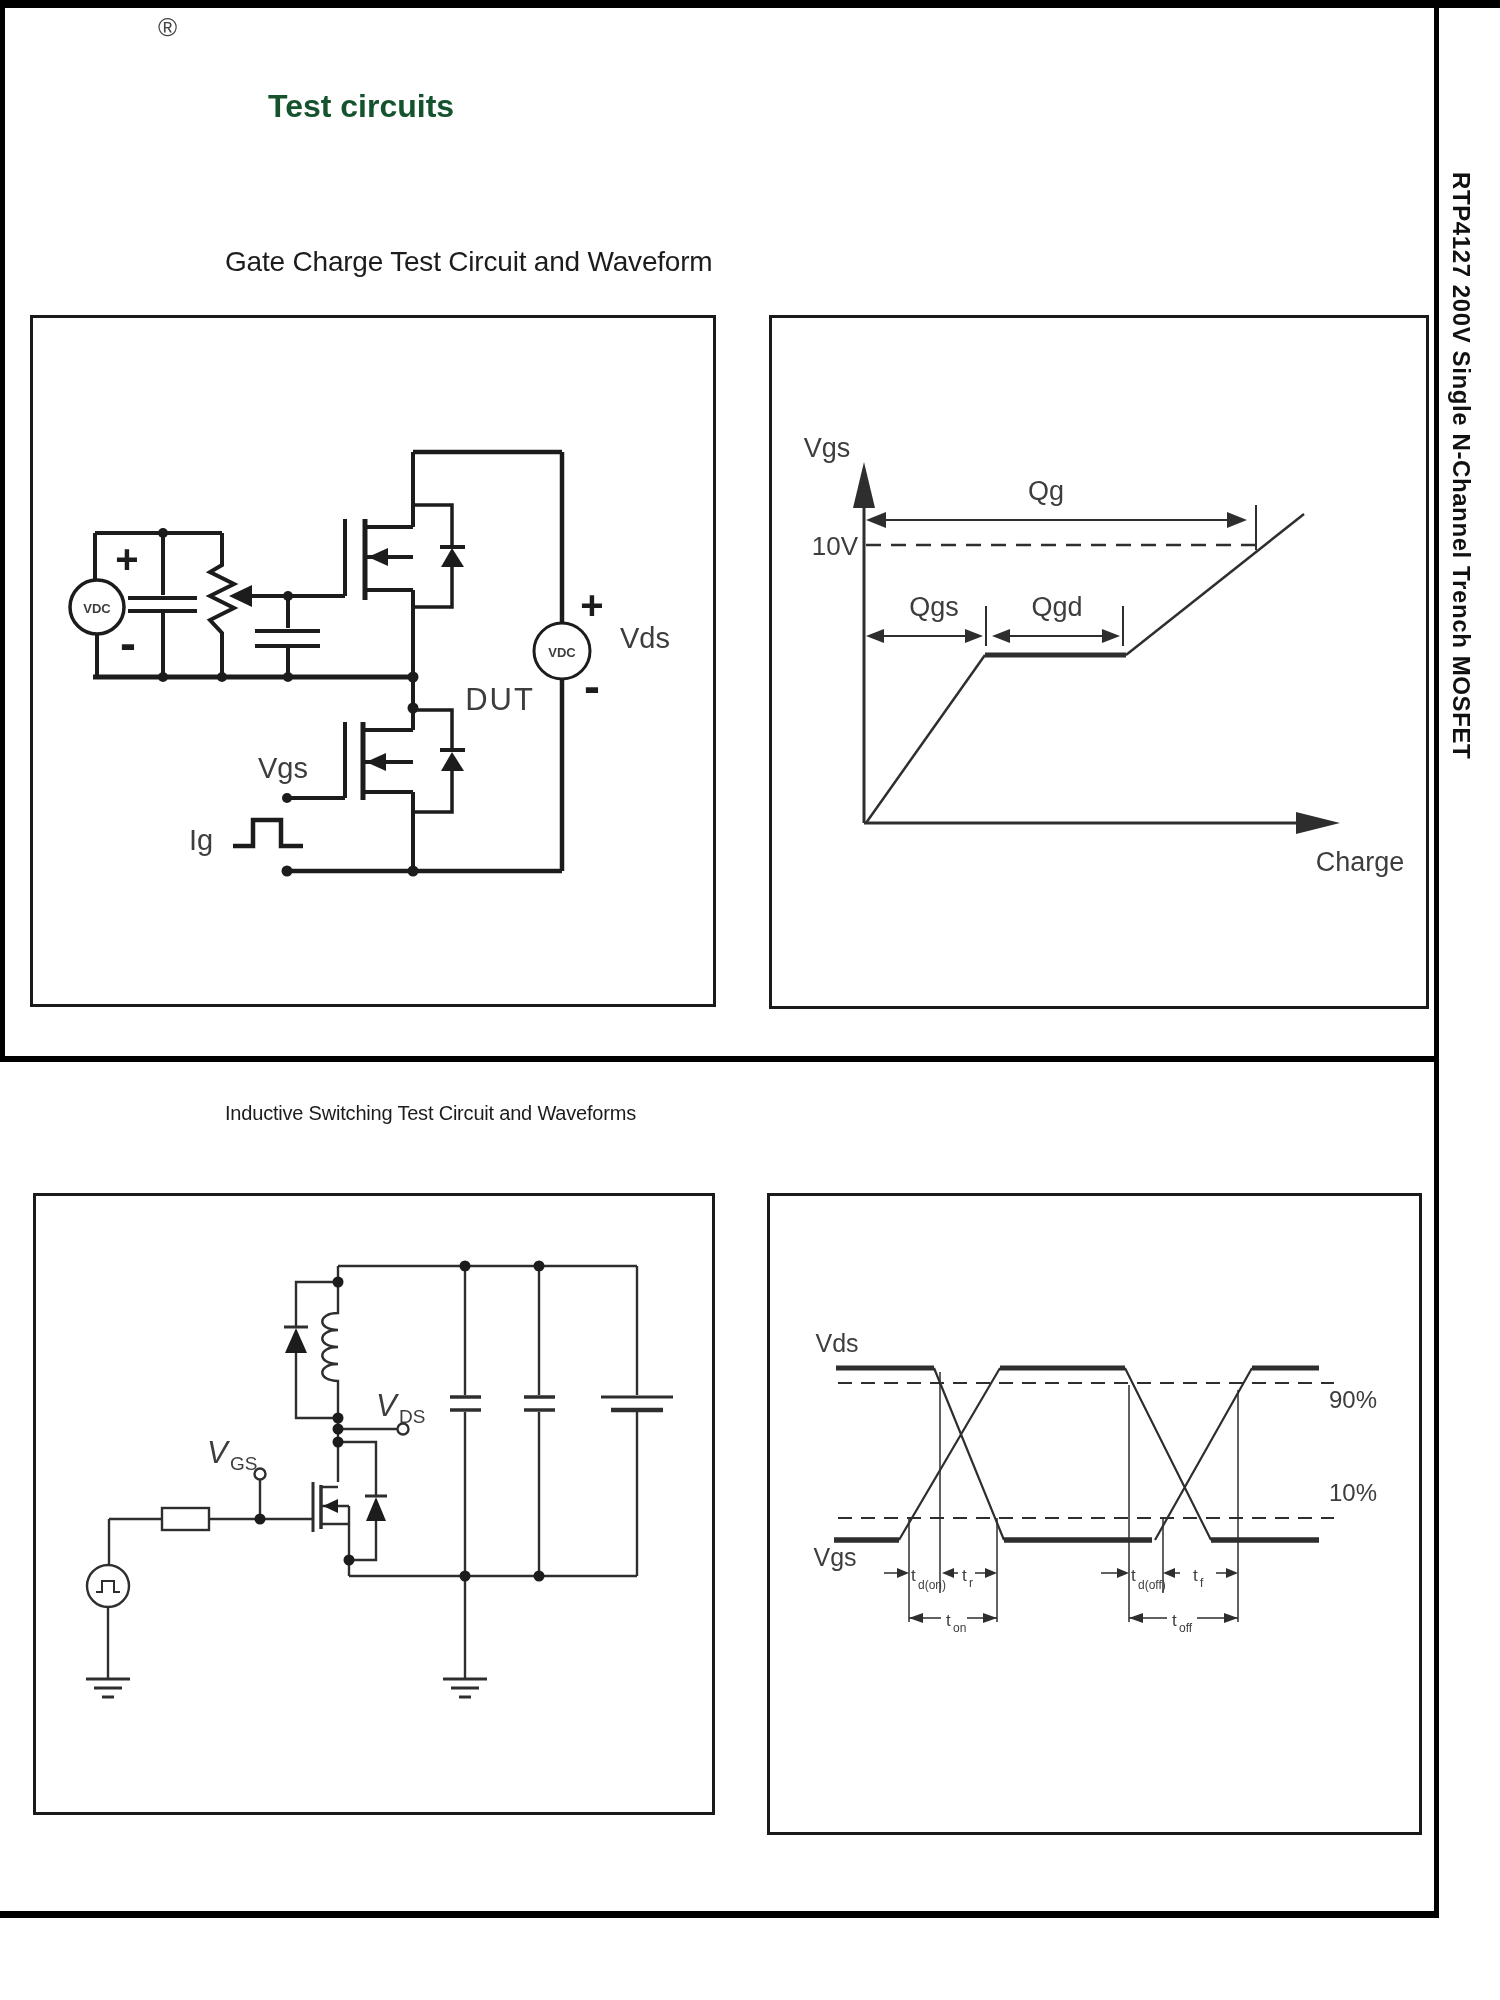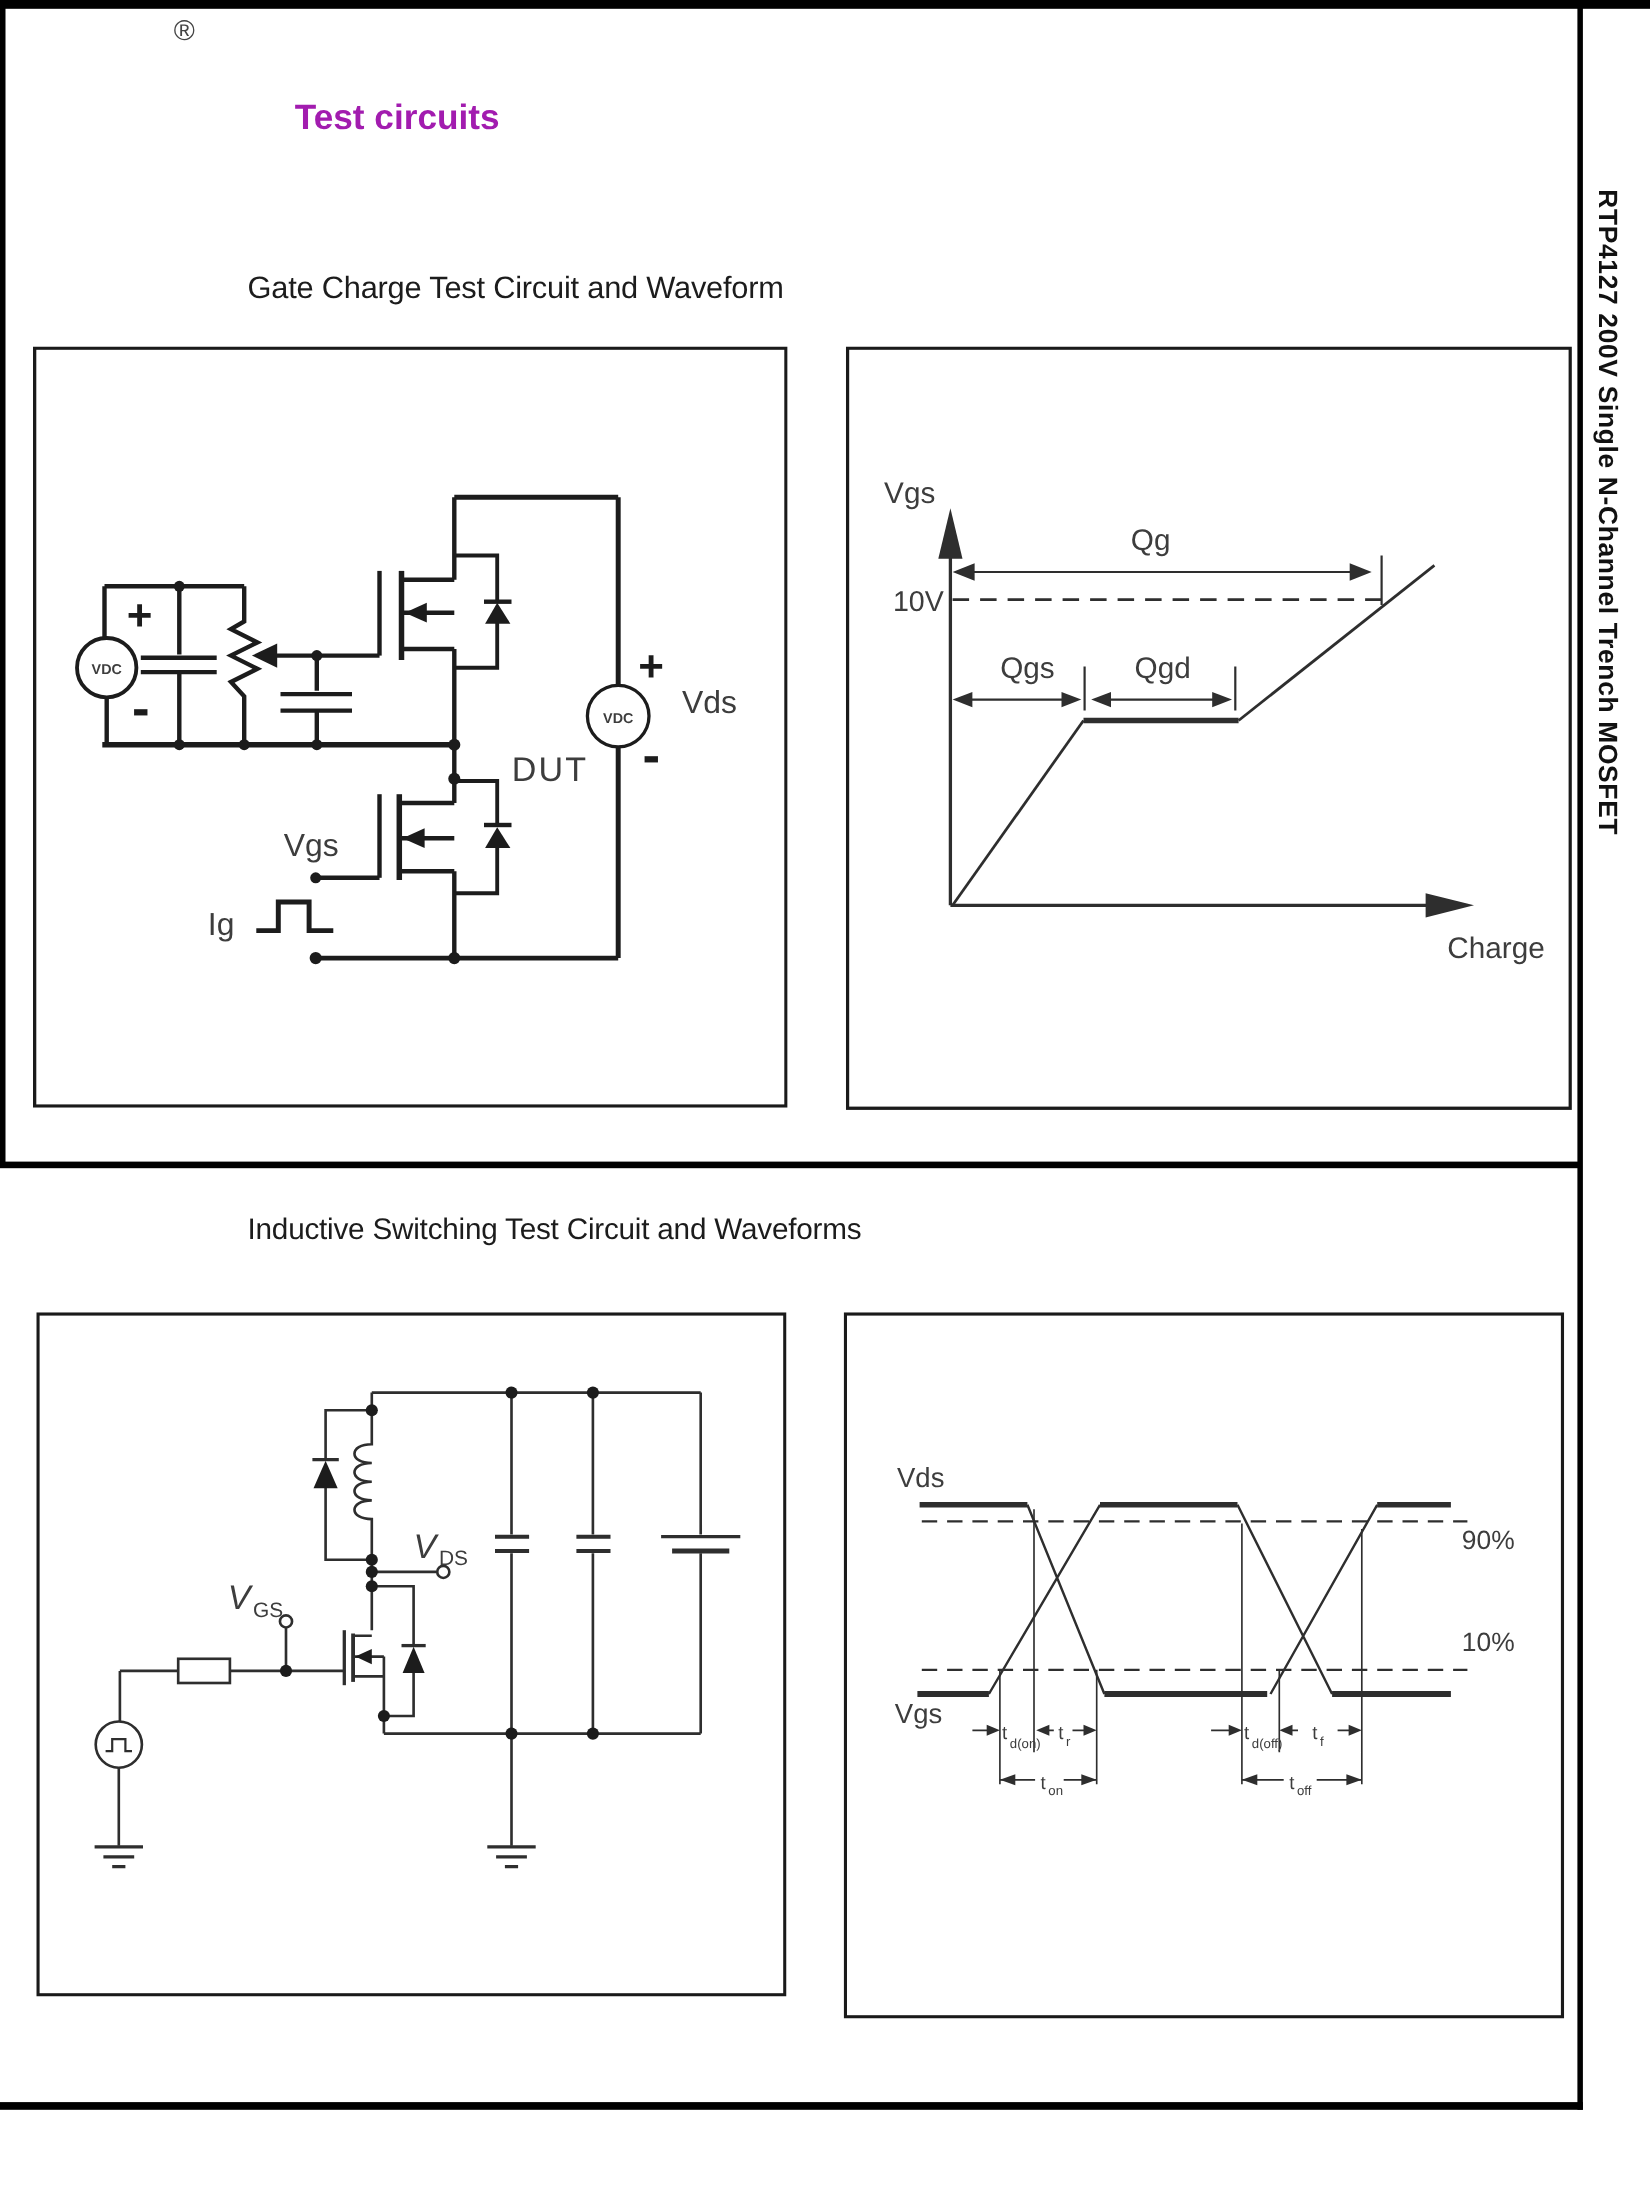--- a/index.html
+++ b/index.html
@@ -2,21 +2,21 @@
 <html><head>
 <meta charset="utf-8">
 <style>
   html,body{margin:0;padding:0;background:#e8e8e8;}
   .page{position:relative;width:1500px;height:2000px;background:#ffffff;overflow:hidden;
         font-family:"Liberation Sans","DejaVu Sans",sans-serif;color:#1a1a1a;}
   .abs{position:absolute;}
   .rule{position:absolute;background:#000;}
   .title{position:absolute;left:225px;width:1000px;text-align:left;color:#1c1c1c;
          font-size:28px;letter-spacing:-0.2px;white-space:nowrap;}
-  .brandtitle{position:absolute;left:268px;top:88px;font-size:32px;font-weight:700;color:#a21caf;}
+  .brandtitle{position:absolute;left:268px;top:88px;font-size:32px;font-weight:700;color:#14532d;}
   .sidetext{position:absolute;left:1447px;top:172px;writing-mode:vertical-rl;
             font-size:24px;font-weight:700;letter-spacing:0.6px;color:#111;white-space:nowrap;}
   .reg{position:absolute;left:158px;top:12px;font-size:26px;color:#444;}
   svg text{font-family:"Liberation Sans","DejaVu Sans",sans-serif;}
   .lbl{fill:#3d3d3d;}
   .wire{stroke:#1c1c1c;fill:none;}
   .wire2{stroke:#2e2e2e;fill:none;}
 </style>
 </head>
 <body>
@@ -29,21 +29,21 @@
   <div class="rule" style="left:1434px;top:0;width:5px;height:1918px;"></div>
   <div class="rule" style="left:0;top:1911px;width:1439px;height:7px;"></div>
 
   <div class="reg">®</div>
 
   <div class="brandtitle">Test circuits</div>
 
   <div class="sidetext">RTP4127 200V Single N-Channel Trench MOSFET</div>
 
   <div class="title" style="top:246px;">Gate Charge Test Circuit and Waveform</div>
-  <div class="title" style="top:1102px;font-size:27px;">Inductive Switching Test Circuit and Waveforms</div>
+  <div class="title" style="top:1102px;font-size:20px;">Inductive Switching Test Circuit and Waveforms</div>
 
   <svg class="abs" style="left:30px;top:315px;" width="686" height="692" viewBox="30 315 686 692">
     <rect x="31.5" y="316.5" width="683" height="689" fill="none" stroke="#1a1a1a" stroke-width="3"></rect>
 
     <path class="wire" stroke-width="4" d="M95,533 H222 M95,533 V580 M97,634 V677"></path>
     <path class="wire" stroke-width="5" d="M93,677 H413"></path>
     <circle cx="97" cy="607" r="27" fill="#fff" stroke="#1c1c1c" stroke-width="3.5"></circle>
     <text x="97" y="613" text-anchor="middle" font-size="13" font-weight="700" class="lbl">VDC</text>
     <text x="127" y="573" text-anchor="middle" font-size="40" font-weight="700" fill="#1c1c1c">+</text>
     <text x="128" y="660" text-anchor="middle" font-size="48" font-weight="700" fill="#1c1c1c">-</text>

